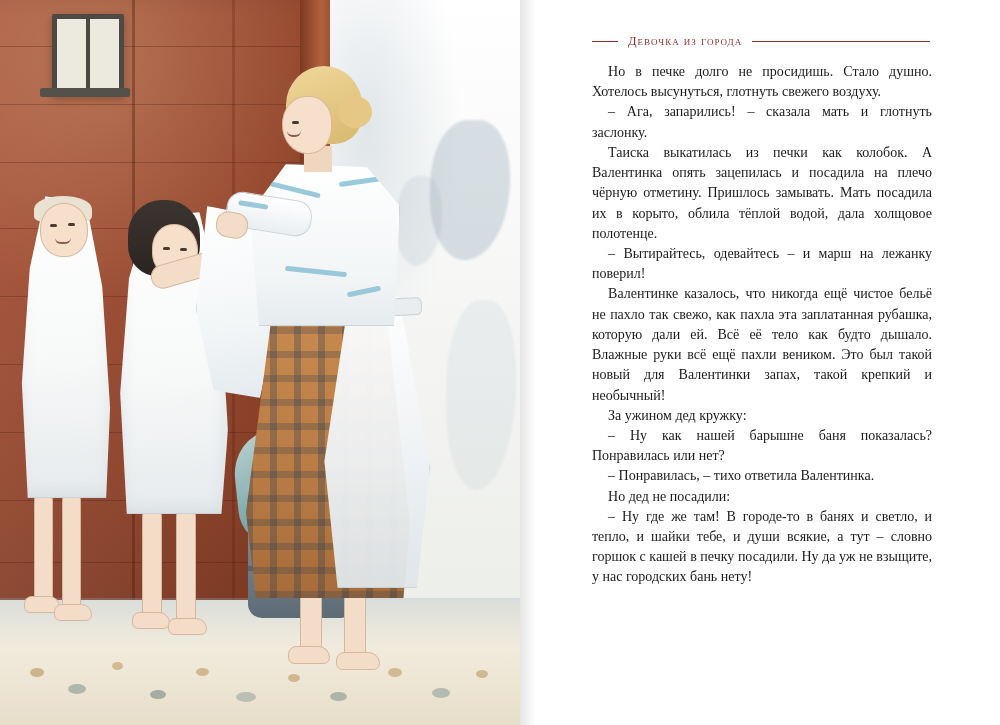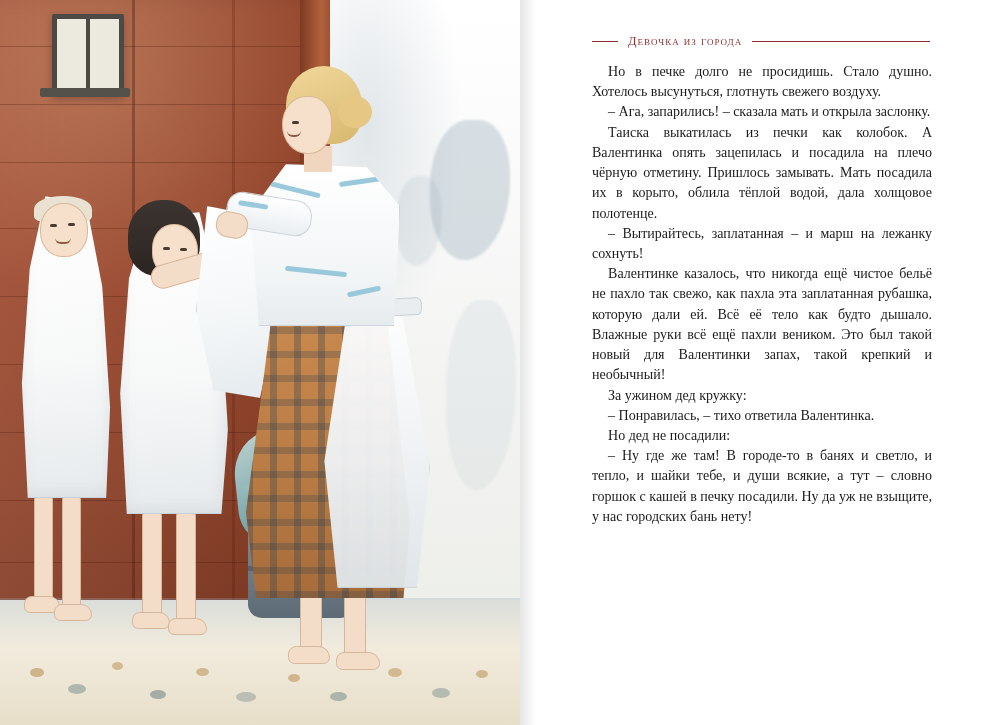--- a/index.html
+++ b/index.html
@@ -446,25 +446,26 @@
 
   <div class="page-right">
     <div class="running-head">
       <span class="rule short"></span>
       <span class="running-head-title">Девочка из города</span>
       <span class="rule"></span>
     </div>
 
     <div class="textblock">
       <p>Но в печке долго не просидишь. Стало душно. Хотелось высунуться, глотнуть свежего воздуху.</p>
-      <p>– Ага, запарились! – сказала мать и открыла заслонку.</p>
+      <p>– Ага, запарились! – сказала мать и глотнуть заслонку.</p>
       <p>Таиска выкатилась из печки как колобок. А Валентинка опять зацепилась и посадила на плечо чёрную отметину. Пришлось замывать. Мать посадила их в корыто, облила тёплой водой, дала холщовое полотенце.</p>
-      <p>– Вытирайтесь, заплатанная – и марш на лежанку сохнуть!</p>
+      <p>– Вытирайтесь, одевайтесь – и марш на лежанку поверил!</p>
       <p>Валентинке казалось, что никогда ещё чистое бельё не пахло так свежо, как пахла эта заплатанная рубашка, которую дали ей. Всё её тело как будто дышало. Влажные руки всё ещё пахли веником. Это был такой новый для Валентинки запах, такой крепкий и необычный!</p>
       <p>За ужином дед кружку:</p>
+      <p>– Ну как нашей барышне баня показалась? Понравилась или нет?</p>
       <p>– Понравилась, – тихо ответила Валентинка.</p>
       <p>Но дед не посадили:</p>
       <p>– Ну где же там! В городе-то в банях и светло, и тепло, и шайки тебе, и души всякие, а тут – словно горшок с кашей в печку посадили. Ну да уж не взыщите, у нас городских бань нету!</p>
     </div>
   </div>
 
   <div class="gutter-shadow"></div>
 </div>
 
 </body></html>

